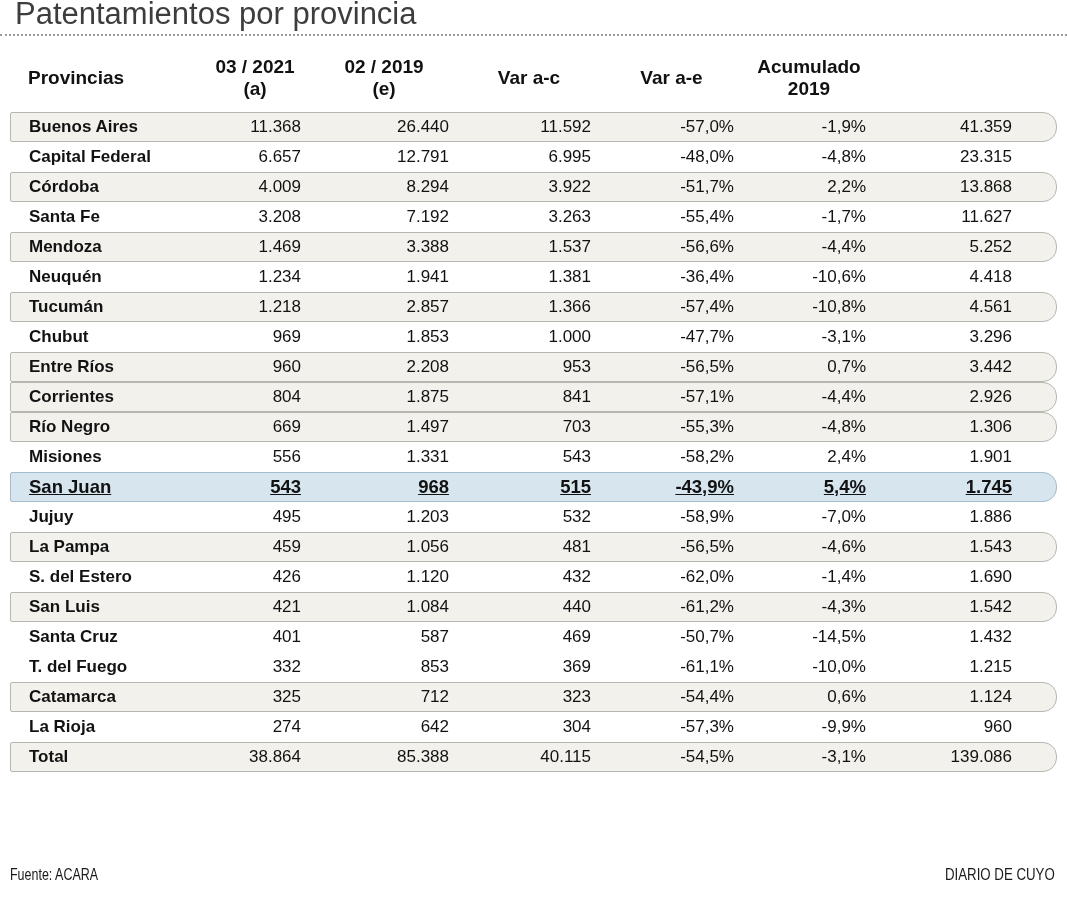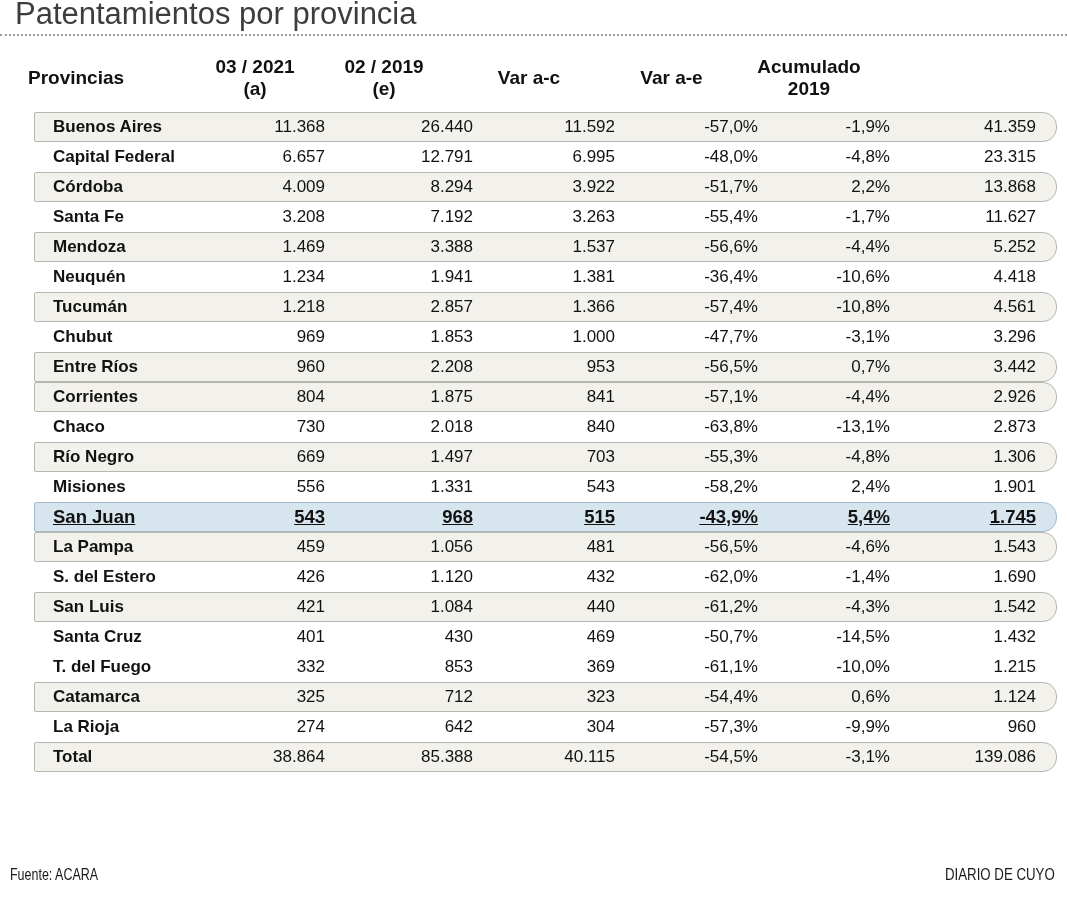--- a/index.html
+++ b/index.html
@@ -62,21 +62,20 @@
   .header-row .h-num {
     text-align: center;
     white-space: pre-line;
   }
   .body-row {
     height: 30px;
     box-sizing: border-box;
     font-size: 17px;
     color: #121212;
     border: 1px solid transparent;
-    margin-left: 24px;
   }
   .body-row .c-name {
     padding-left: 18px;
     font-weight: bold;
     white-space: nowrap;
   }
   .body-row .c-num {
     text-align: right;
     padding-right: 10px;
     font-weight: normal;
@@ -224,29 +223,20 @@
         </div>
         <div class="grid-row body-row row-stripe">
           <div class="c-name">Corrientes</div>
           <div class="c-num">804</div>
           <div class="c-num">1.875</div>
           <div class="c-num">841</div>
           <div class="c-num">-57,1%</div>
           <div class="c-num">-4,4%</div>
           <div class="c-num c-acum">2.926</div>
         </div>
-        <div class="grid-row body-row">
-          <div class="c-name">Chaco</div>
-          <div class="c-num">730</div>
-          <div class="c-num">2.018</div>
-          <div class="c-num">840</div>
-          <div class="c-num">-63,8%</div>
-          <div class="c-num">-13,1%</div>
-          <div class="c-num c-acum">2.873</div>
-        </div>
         <div class="grid-row body-row row-stripe">
           <div class="c-name">Río Negro</div>
           <div class="c-num">669</div>
           <div class="c-num">1.497</div>
           <div class="c-num">703</div>
           <div class="c-num">-55,3%</div>
           <div class="c-num">-4,8%</div>
           <div class="c-num c-acum">1.306</div>
         </div>
         <div class="grid-row body-row">
@@ -260,20 +250,29 @@
         </div>
         <div class="grid-row body-row row-highlight">
           <div class="c-name">San Juan</div>
           <div class="c-num">543</div>
           <div class="c-num">968</div>
           <div class="c-num">515</div>
           <div class="c-num">-43,9%</div>
           <div class="c-num">5,4%</div>
           <div class="c-num c-acum">1.745</div>
         </div>
+        <div class="grid-row body-row">
+          <div class="c-name">Jujuy</div>
+          <div class="c-num">495</div>
+          <div class="c-num">1.203</div>
+          <div class="c-num">532</div>
+          <div class="c-num">-58,9%</div>
+          <div class="c-num">-7,0%</div>
+          <div class="c-num c-acum">1.886</div>
+        </div>
         <div class="grid-row body-row row-stripe">
           <div class="c-name">La Pampa</div>
           <div class="c-num">459</div>
           <div class="c-num">1.056</div>
           <div class="c-num">481</div>
           <div class="c-num">-56,5%</div>
           <div class="c-num">-4,6%</div>
           <div class="c-num c-acum">1.543</div>
         </div>
         <div class="grid-row body-row">
@@ -290,21 +289,21 @@
           <div class="c-num">421</div>
           <div class="c-num">1.084</div>
           <div class="c-num">440</div>
           <div class="c-num">-61,2%</div>
           <div class="c-num">-4,3%</div>
           <div class="c-num c-acum">1.542</div>
         </div>
         <div class="grid-row body-row">
           <div class="c-name">Santa Cruz</div>
           <div class="c-num">401</div>
-          <div class="c-num">430</div>
+          <div class="c-num">587</div>
           <div class="c-num">469</div>
           <div class="c-num">-50,7%</div>
           <div class="c-num">-14,5%</div>
           <div class="c-num c-acum">1.432</div>
         </div>
         <div class="grid-row body-row">
           <div class="c-name">T. del Fuego</div>
           <div class="c-num">332</div>
           <div class="c-num">853</div>
           <div class="c-num">369</div>

